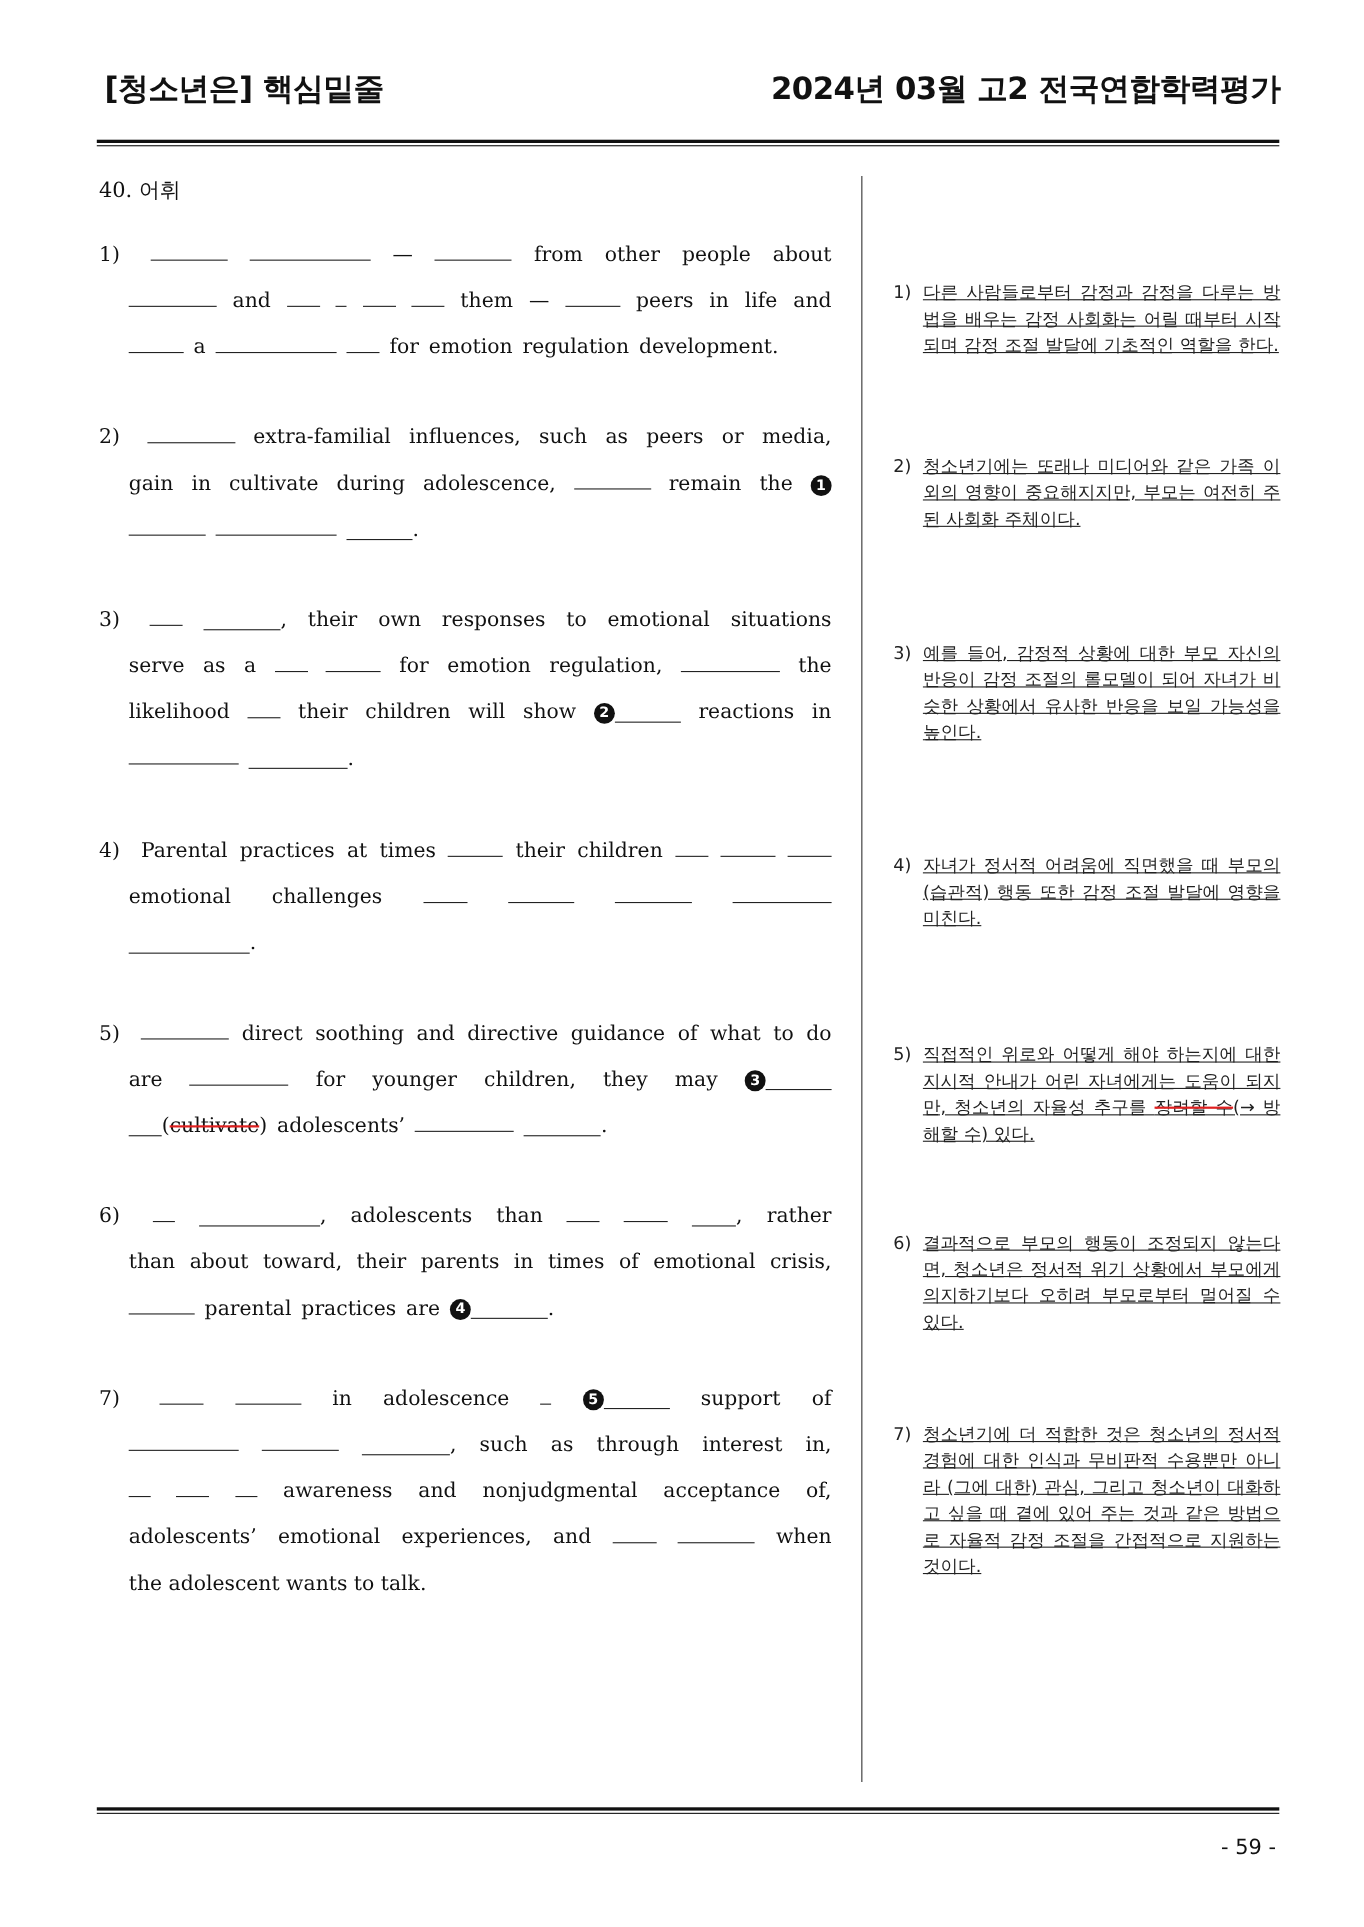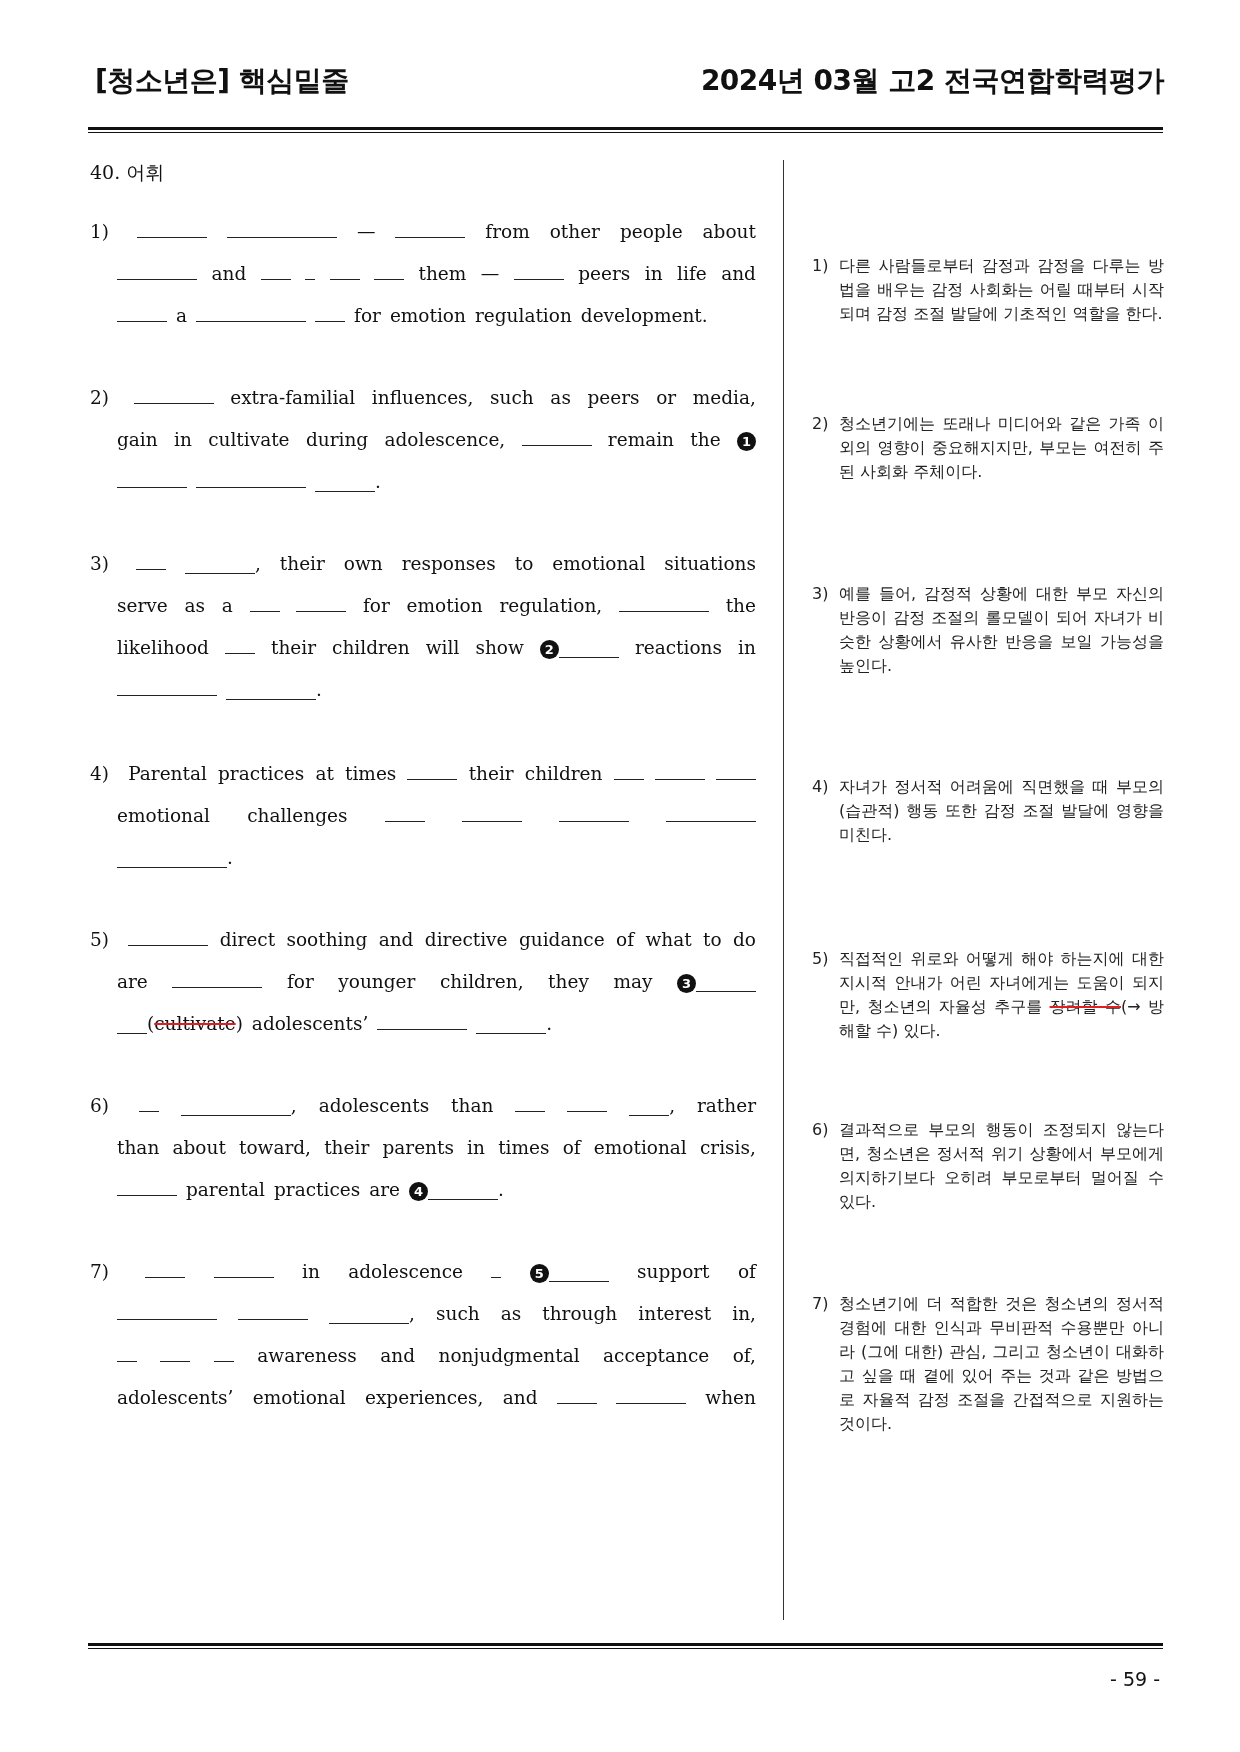--- a/index.html
+++ b/index.html
@@ -18,21 +18,21 @@
   .item .line { height: 42px; line-height: 42px; display: flex; justify-content: space-between; align-items: baseline; white-space: nowrap; }
   .item .line.left { justify-content: flex-start; gap: 9px; }
   .item .num { width: 27px; display: inline-block; }
   .item .indent { padding-left: 27px; }
   .blank { display: inline-block; border-bottom: 1.3px solid #222; height: 1em; vertical-align: baseline; margin-bottom: -4px; }
   .circ { display: inline-block; width: 19px; height: 19px; border-radius: 50%; background: #111; color: #fff;
           font-family: "DejaVu Sans", sans-serif; font-weight: bold; font-size: 13px; line-height: 19px; text-align: center; vertical-align: middle; }
   .strike-red { text-decoration: line-through; text-decoration-color: #e02020; text-decoration-thickness: 2px; }
   .trans { position: absolute; left: 812px; width: 352px; font-family: "DejaVu Sans", sans-serif; font-size: 16px; line-height: 24px; color: #222; }
   .trans .tnum { position: absolute; left: 0; }
-  .trans .ttext { padding-left: 27px; text-align: justify; }
+  .trans .ttext { padding-left: 27px; text-align: justify; text-decoration: underline; }
   .page-num { position: absolute; right: 80px; top: 1668px; font-family: "DejaVu Sans", sans-serif; font-size: 19px; }
 </style>
 </head>
 <body>
 
 <div class="header-left">[청소년은] 핵심밑줄</div>
 <div class="header-right">2024년 03월 고2 전국연합학력평가</div>
 <div class="rule-thick" style="top:127px;"></div>
 <div class="rule-thin" style="top:132px;"></div>
 
@@ -271,20 +271,23 @@
       </div>
       <div class="line indent">
         <span>adolescents’</span>
         <span>emotional</span>
         <span>experiences,</span>
         <span>and</span>
         <span class="blank" style="width: 40px;"></span>
         <span class="blank" style="width: 70px;"></span>
         <span>when</span>
       </div>
+      <div class="line left indent">
+        <span>the adolescent wants to talk.</span>
+      </div>
     </div>
   </div>
 <div id="trans-container">
     <div class="trans" style="top: 254px;">
       <span class="tnum">1)</span>
       <div class="ttext">다른 사람들로부터 감정과 감정을 다루는 방법을 배우는 감정 사회화는 어릴 때부터 시작되며 감정 조절 발달에 기초적인 역할을 한다.</div>
     </div>
     <div class="trans" style="top: 412px;">
       <span class="tnum">2)</span>
       <div class="ttext">청소년기에는 또래나 미디어와 같은 가족 이외의 영향이 중요해지지만, 부모는 여전히 주된 사회화 주체이다.</div>

